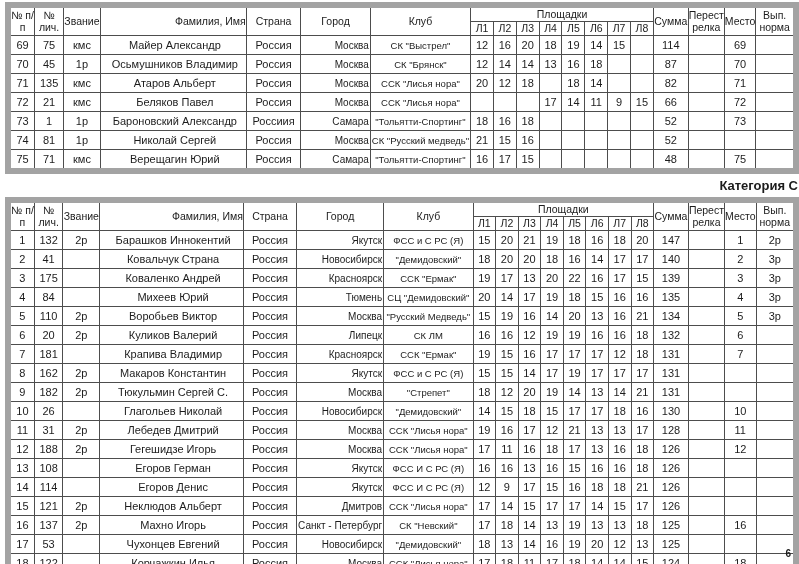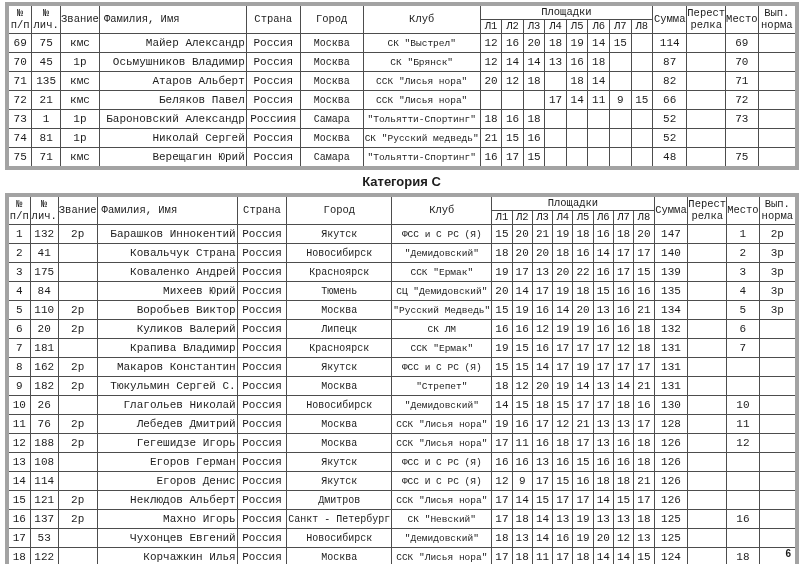--- a/index.html
+++ b/index.html
@@ -4,40 +4,40 @@
 <style>
   html,body { margin:0; padding:0; }
   body {
     width:799px; height:564px; background:#ffffff; overflow:hidden;
     font-family:"Liberation Sans", sans-serif; color:#1c1c1c;
     position:relative;
   }
   .sheet { position:absolute; inset:0; }
   table.results {
     border-collapse:collapse; table-layout:fixed;
-    margin-left:5px; border:4px solid #a3a3a3;font-family:Liberation Mono, monospace;
+    margin-left:5px; border:6px solid #a3a3a3;
   }
   table.results.top { margin-top:2px; }
   th, td {
     border:1px solid #4d4d4d; overflow:hidden;
     vertical-align:middle; text-align:center;
   }
   th {
     font-weight:normal; font-size:10.5px; line-height:1.08;
     padding:0; height:13px; white-space:normal;
   }
-  th.name-h { text-align:left; padding-left:4px; }
+  th.name-h { text-align:right; padding-left:4px; }
   td {
     font-size:11px; height:18px; padding:0 1px; white-space:nowrap;
   }
-  td.name { text-align:right; padding-left:4px; }
+  td.name { text-align:center; padding-left:4px; }
   td.club { font-size:9.5px; }
-  td.city { font-size:10px; }
+  td.city { font-size:10px;text-align:right; }
   .section-title {
-    width:793px; margin:4px 0 3px 5px; text-align:center;
+    width:793px; margin:4px 0 3px 5px; text-align:right;
     font-size:13px; font-weight:bold; height:16px; line-height:16px;
   }
   .page-number {
     position:absolute; right:8px; bottom:5px;
     font-size:10px; font-weight:bold;
   }
   col.c-num { width:28px; }  col.c-id { width:30px; }
   col.c-rank { width:37px; } col.c-name { width:148px; }
   col.c-country { width:56px; } col.c-city { width:74px; }
   col.c-club { width:90px; } col.c-lane { width:24px; }
@@ -504,21 +504,21 @@
           <td>17</td>
           <td>18</td>
           <td>16</td>
           <td>130</td>
           <td></td>
           <td>10</td>
           <td></td>
         </tr>
         <tr>
           <td>11</td>
-          <td>76</td>
+          <td>31</td>
           <td>2р</td>
           <td class="name">Лебедев Дмитрий</td>
           <td>Россия</td>
           <td class="city">Москва</td>
           <td class="club">ССК "Лисья нора"</td>
           <td>19</td>
           <td>16</td>
           <td>17</td>
           <td>12</td>
           <td>21</td>

